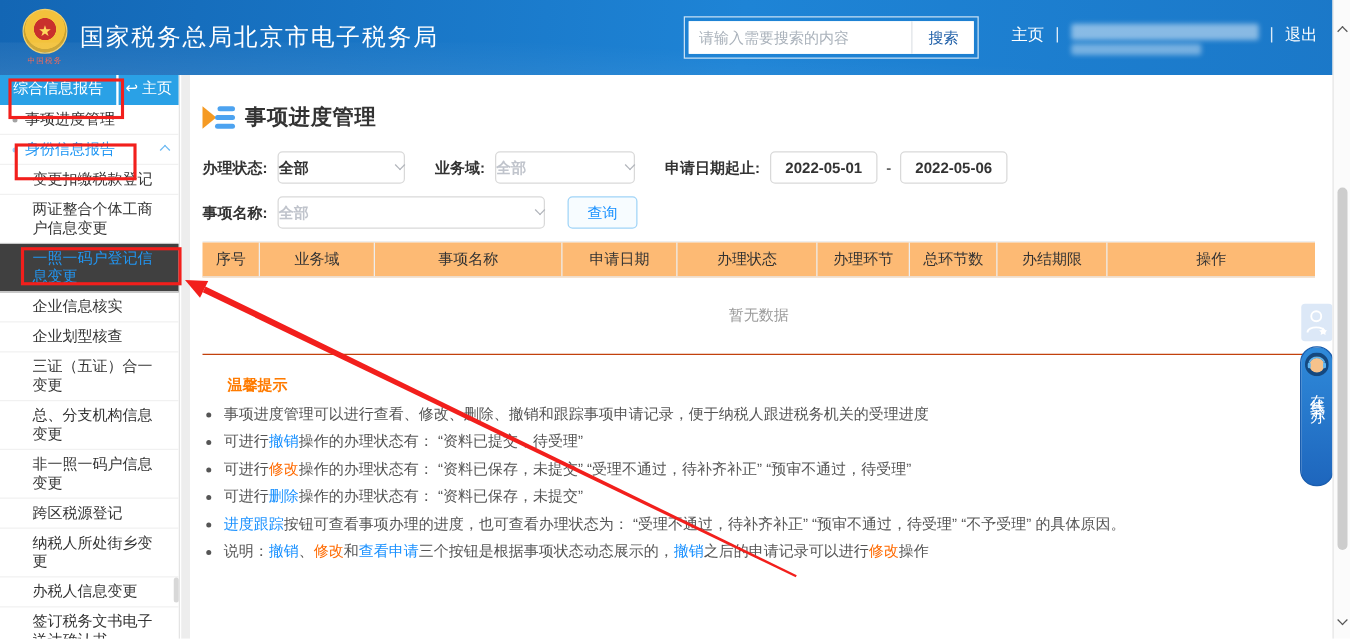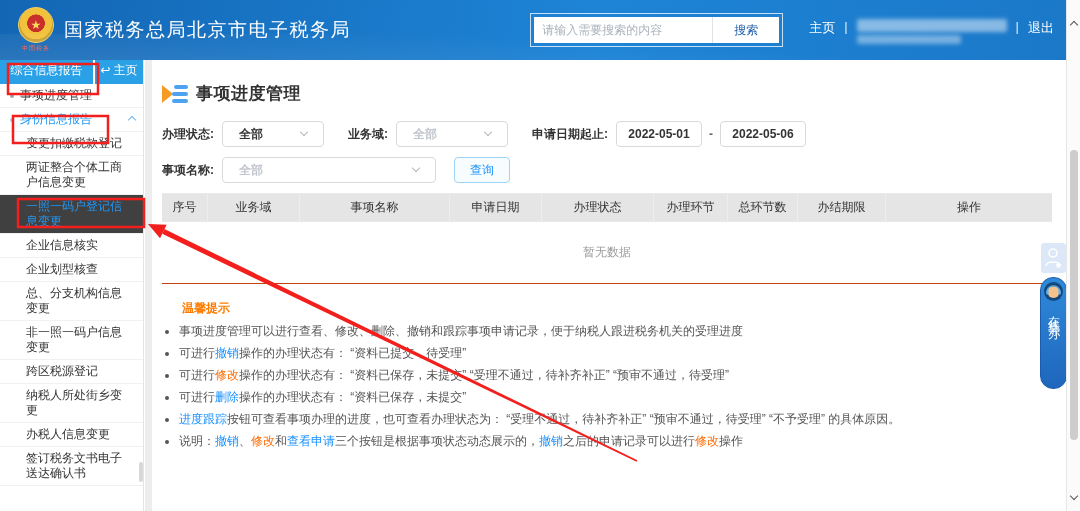--- a/index.html
+++ b/index.html
@@ -16,21 +16,21 @@
   .logo-col { display:flex; flex-direction:column; align-items:center; margin-right:10px; }
   .emblem { width:36px; height:36px; border-radius:50%;
             background:radial-gradient(circle at 50% 45%, #c9302c 0 34%, #f3c23c 36% 62%, #caa22e 64% 100%);
             border:1px solid #f2cf6a; display:flex; align-items:center; justify-content:center;
             color:#ffd95e; font-size:12px; line-height:1; }
   .logo-script { font-size:6px; color:#ff6a55; margin-top:1px; letter-spacing:1px; filter:blur(0.4px); }
   .hdr-title { color:#fff; font-size:19px; font-weight:normal; letter-spacing:1.5px; }
   .search-group { margin-left:auto; display:flex; height:26px; outline:1px solid rgba(255,255,255,0.75); outline-offset:3px; background:#fff; }
   .search-input { width:178px; height:26px; border:none; padding:0 8px; font-size:12px; color:#4d7c0f; outline:none; }
   .search-input::placeholder { color:#aab2bb; }
-  .search-btn { width:67px; height:26px; background:#fff; border:none; border-left:1px solid #dfe3e8;
+  .search-btn { width:50px; height:26px; background:#fff; border:none; border-left:1px solid #dfe3e8;
                 color:#1f5fa8; font-size:12px; cursor:pointer; }
   .user-links { margin-left:30px; display:flex; align-items:flex-start; gap:9px; color:#fff; font-size:13px; padding-top:2px; }
   .user-links .lnk { cursor:pointer; white-space:nowrap; }
   .sep { opacity:.85; }
   .censor { display:flex; flex-direction:column; gap:3px; }
   .censor .c1 { width:150px; height:13px; background:rgba(255,255,255,0.48); border-radius:2px; filter:blur(2px); }
   .censor .c2 { width:104px; height:9px; background:rgba(255,255,255,0.40); border-radius:2px; filter:blur(2px); }
 
   
   .sidebar { position:absolute; left:0; top:48px; width:144px; bottom:0; background:#fff;
@@ -65,35 +65,35 @@
   .t-icon .b1 { top:1px;  left:12px; width:14px; }
   .t-icon .b2 { top:8px;  left:10px; width:16px; }
   .t-icon .b3 { top:15px; left:10px; width:16px; }
   .page-title { font-size:17px; font-weight:bold; color:#333; letter-spacing:0.5px; }
 
   .f-row { display:flex; align-items:center; font-size:12px; color:#333; margin-bottom:10px; }
   .f-label { margin-right:8px; white-space:nowrap; }
   .f-group { display:flex; align-items:center;font-weight:bold; }
   .f-gap { width:24px; flex:none; }
   .sel { display:flex; align-items:center; justify-content:space-between; height:26px; border:1px solid #d9d9d9;
-         border-radius:4px; background:#fff; padding:0 16px; cursor:pointer; }
+         border-radius:4px; background:#fff; padding:0 0; cursor:pointer; }
   .sel .val { font-size:12px; color:#333; }
   .sel.disabled .val { color:#c0c4cc; }
   .caret { width:6px; height:6px; border-top:1.3px solid #b2b6bc; border-right:1.3px solid #b2b6bc;
            transform:rotate(135deg); margin-left:10px; margin-top:-4px; flex:none; }
   .w-status { width:102px; } .w-domain { width:112px; } .w-name { width:214px; }
   .datebox { height:26px; width:86px; border:1px solid #d9d9d9; border-radius:4px; display:flex;
              align-items:center; justify-content:center; font-size:12px; color:#333; cursor:pointer; }
   .date-dash { margin:0 7px; color:#666; }
   .query-btn { margin-left:18px; height:26px; padding:0 15px; background:#f7fcff; border:1px solid #a0d4f7;
                border-radius:4px; color:#1890ff; font-size:12px; cursor:pointer; }
 
   .tbl { margin-top:4px; border-top:1px solid #e9e9e9; }
   .tbl-head { display:grid; grid-template-columns:46px 92px 150px 92px 112px 74px 70px 88px 1fr;
-              background:#e5e5e5; border-bottom:1px solid #e9e9e9; }
+              background:#fdba74; border-bottom:1px solid #e9e9e9; }
   .th { height:27px; display:flex; align-items:center; justify-content:center; font-size:12px; color:#333;
         border-right:1px solid #ededed; }
   .th:last-child { border-right:none; }
   .tbl-empty { height:62px; display:flex; align-items:center; justify-content:center;
                color:#9b9b9b; font-size:12px; border-bottom:1px solid #c2410c; }
 
   .tips { margin-top:16px; }
   .tips-title { color:#ff7b00; font-size:12px; font-weight:bold;margin-left:20px; }
   .tips-list { margin-top:6px; padding-left:17px; list-style:disc; }
   .tips-list li { font-size:12px; color:#555; margin:5px 0; line-height:17px; }
@@ -174,20 +174,23 @@
           <span class="lab">两证整合个体工商户信息变更</span>
         </div>
         <div class="s-item child hl">
           <span class="lab">一照一码户登记信息变更</span>
         </div>
         <div class="s-item child">
           <span class="lab">企业信息核实</span>
         </div>
         <div class="s-item child">
           <span class="lab">企业划型核查</span>
+        </div>
+        <div class="s-item child">
+          <span class="lab">三证（五证）合一变更</span>
         </div>
         <div class="s-item child">
           <span class="lab">总、分支机构信息变更</span>
         </div>
         <div class="s-item child">
           <span class="lab">非一照一码户信息变更</span>
         </div>
         <div class="s-item child">
           <span class="lab">跨区税源登记</span>
         </div>

